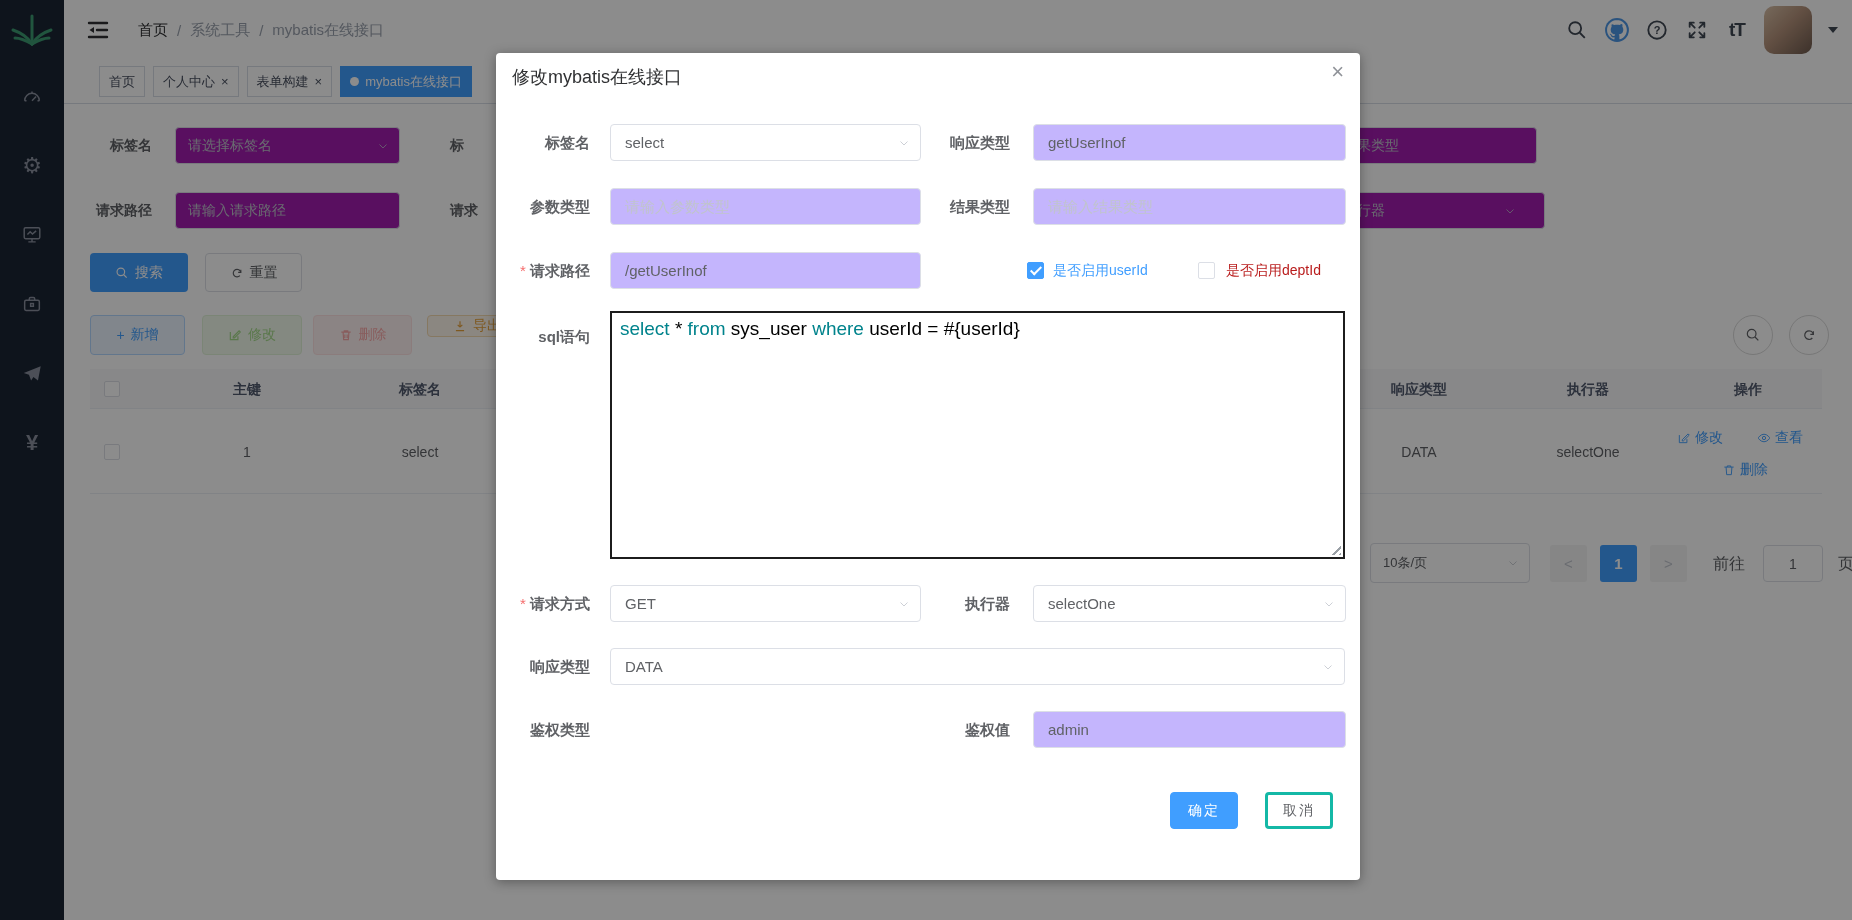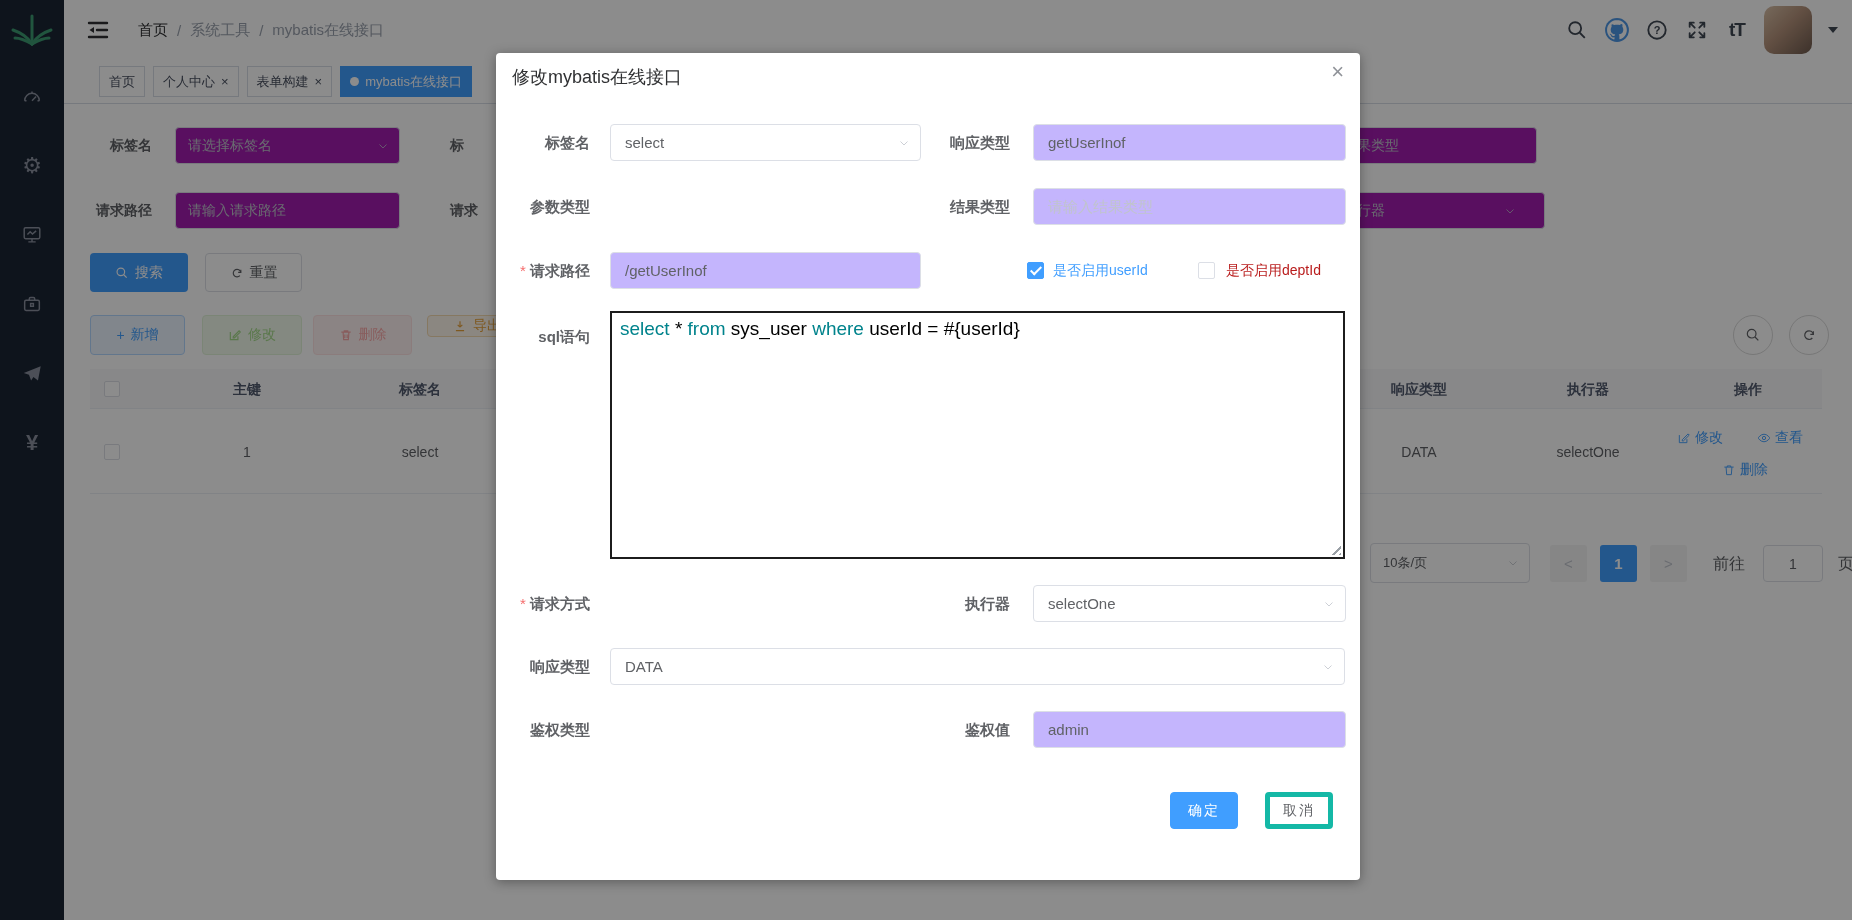--- a/index.html
+++ b/index.html
@@ -86,21 +86,21 @@
   .ck-lab { position:absolute; font-size:14px; line-height:37px; cursor:pointer; }
   .ck-on { color:#409EFF; }
   .ck-off { color:#b91c1c; }
   .sql-editor { position:absolute; left:114px; top:258px; width:735px; height:248px; border:2px solid #1c1c1c; background:#fff; font-size:19px; padding:5px 8px; color:#000; overflow:hidden; }
   .sql-editor .kw { color:#00838c; }
   .sql-resize { position:absolute; right:2px; bottom:2px; width:13px; height:13px;
     background:repeating-linear-gradient(135deg, transparent 0 3px, #9aa0a6 3px 4.5px);
     clip-path:polygon(100% 0, 100% 100%, 0 100%); }
   .d-btn { position:absolute; top:739px; width:68px; height:37px; border-radius:4px; font-size:14px; display:flex; align-items:center; justify-content:center; cursor:pointer; letter-spacing:2px; }
   .d-confirm { left:674px; background:#409EFF; color:#fff; border:1px solid #409EFF; }
-  .d-cancel { left:769px; background:#fff; color:#606266; border:5px solid #14b8a6; }
+  .d-cancel { left:769px; background:#fff; color:#606266; border:3px solid #14b8a6; }
 </style>
 </head>
 <body>
 
 <div class="stage">
 
   <aside class="sidebar">
     <svg class="side-logo" viewBox="0 0 46 42">
       <g stroke="#3d9b72" stroke-width="3" fill="none" stroke-linecap="round">
         <path d="M23 36 C23 24 23 16 23 8"></path>
@@ -350,36 +350,43 @@
     <div class="d-fld col1" style="top:71px">
       <span>select</span>
       <svg class="chev" viewBox="0 0 24 24">
           <polyline points="5,9 12,16 19,9"></polyline>
         </svg>
     </div>
     <div class="d-label2" style="top:71px">响应类型</div>
     <input class="d-input col2f" style="top: 71px;" value="getUserInof">
 
     <div class="d-label" style="top:135px">参数类型</div>
+    <input class="d-input" style="top: 135px; left: 114px; width: 311px;" placeholder="请输入参数类型">
     <div class="d-label2" style="top:135px">结果类型</div>
     <input class="d-input col2f" style="top: 135px;" placeholder="请输入结果类型">
 
     <div class="d-label req" style="top:199px">请求路径</div>
     <input class="d-input" style="top: 199px; left: 114px; width: 311px;" value="/getUserInof">
     <div class="ckb checked" style="left:531px;top:209px"></div>
     <div class="ck-lab ck-on" style="left:557px;top:199px">是否启用userId</div>
     <div class="ckb" style="left:702px;top:209px"></div>
     <div class="ck-lab ck-off" style="left:730px;top:199px">是否启用deptId</div>
 
     <div class="d-label" style="top:265px">sql语句</div>
     <div class="sql-editor" id="sql-editor">
       <span class="sql-resize"></span>
     <span class="kw">select</span><span> * </span><span class="kw">from</span><span> sys_user </span><span class="kw">where</span><span> userId = #{userId}</span></div>
 
     <div class="d-label req" style="top:532px">请求方式</div>
+    <div class="d-fld col1" style="top:532px">
+      <span>GET</span>
+      <svg class="chev" viewBox="0 0 24 24">
+          <polyline points="5,9 12,16 19,9"></polyline>
+        </svg>
+    </div>
     <div class="d-label2 req" style="top:532px">执行器</div>
     <div class="d-fld col2f" style="top:532px">
       <span>selectOne</span>
       <svg class="chev" viewBox="0 0 24 24">
           <polyline points="5,9 12,16 19,9"></polyline>
         </svg>
     </div>
 
     <div class="d-label" style="top:595px">响应类型</div>
     <div class="d-fld full" style="top:595px">

